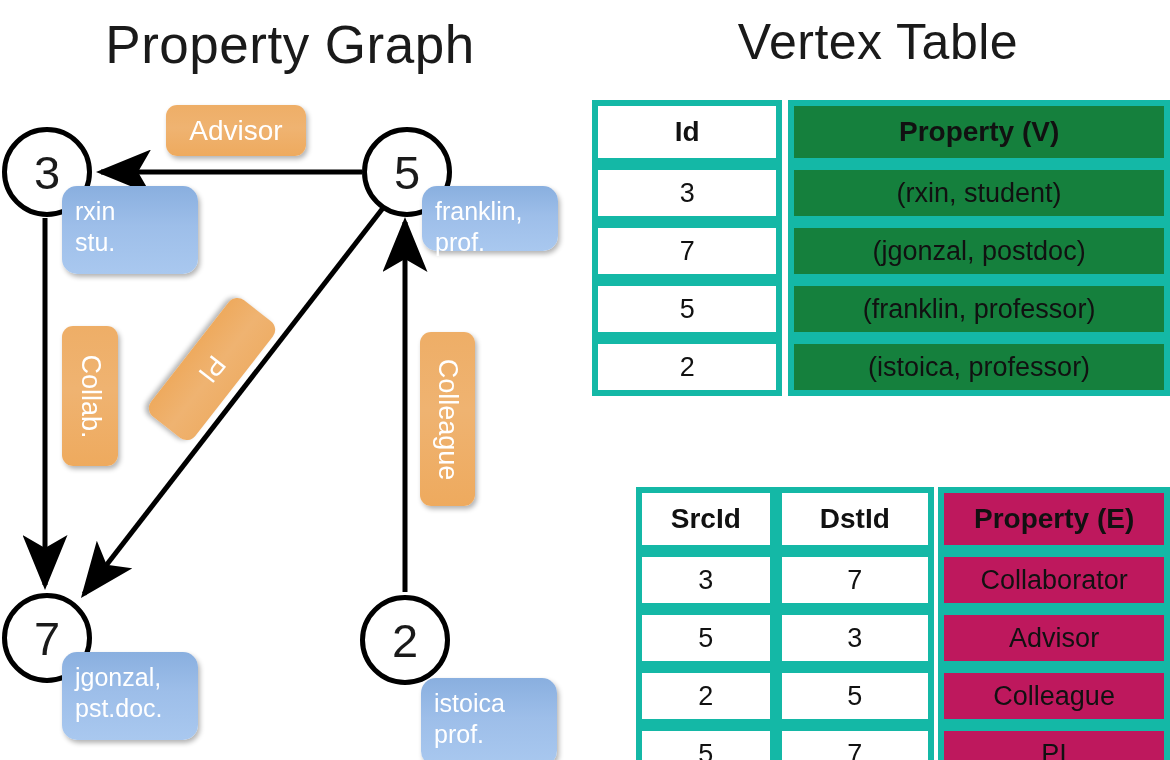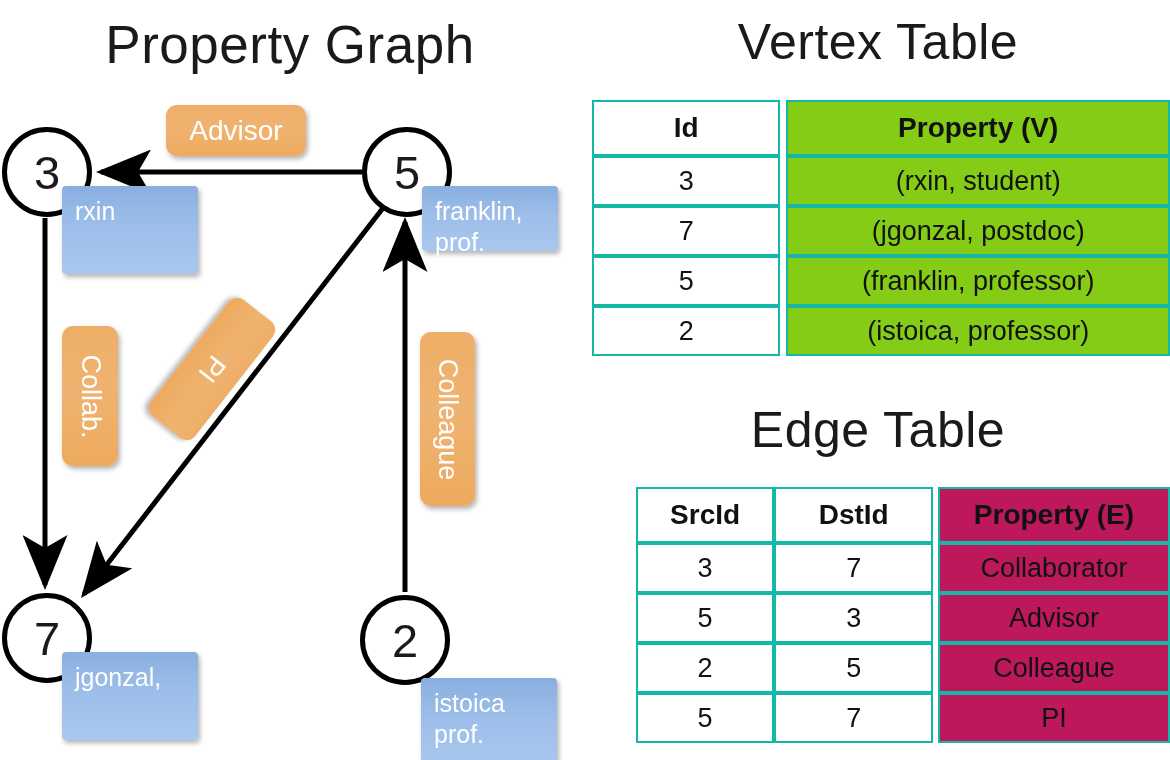--- a/index.html
+++ b/index.html
@@ -61,21 +61,21 @@
     align-items: center;
     justify-content: center;
     font-size: 47px;
     color: #1a1a1a;
     font-family: "Liberation Sans", sans-serif;
     z-index: 3;
   }
 
   .prop-box {
     position: absolute;
-    border-radius: 4px;
+    border-radius: 15px;
     background: linear-gradient(to bottom, #89afdf 0%, #9dbee9 45%, #a9c8ef 100%);
     box-shadow: 2px 3px 5px rgba(0,0,0,0.30);
     color: #ffffff;
     font-size: 25px;
     line-height: 31px;
     padding: 10px 0 0 13px;
     box-sizing: border-box;
     z-index: 4;
     font-family: "Liberation Sans", sans-serif;
   }
@@ -102,52 +102,51 @@
   }
 
   
   .tbl {
     position: absolute;
     border-collapse: separate;
     border-spacing: 0;
     font-family: "Liberation Sans", sans-serif;
   }
   .tbl td, .tbl th {
-    border: 2px solid #14b8a6;
+    border: 6px solid #14b8a6;
     padding: 0;
     text-align: center;
     vertical-align: middle;
     font-weight: 400;
     font-size: 27px;
     color: #111;
     height: 46px;
   }
   .tbl th { font-weight: 700; font-size: 28px; height: 52px; }
 
   #vertex-table { left: 592px; top: 100px; }
   #vertex-table .c-id   { width: 186px; background:#ffffff; }
-  #vertex-table .c-prop { width: 382px; background:#84cc16; }
+  #vertex-table .c-prop { width: 382px; background:#15803d; }
 
   #edge-table { left: 590px; top: 487px; padding-left: 46px; }
   #edge-table .c-src  { width: 150px; background:#ffffff; }
   #edge-table .c-dst  { width: 176px; background:#ffffff; }
   #edge-table .c-eprop{ width: 248px; background:#be185d; }
 
   .gap-col { width: 6px; border: none !important; background: #fff !important; }
 </style>
 </head>
 <body>
 
 <div class="stage">
 
   <div class="title" id="title-vertex-table">Vertex Table</div>
 
   <div class="title" id="title-property-graph">Property Graph</div>
 
-  <div class="title" id="title-edge-table">Edge Table</div>
 
   <svg id="graph-svg" viewBox="0 0 585 760">
     <defs>
       <marker id="arrowhead" markerWidth="11" markerHeight="9" refX="10" refY="4.5" orient="auto" markerUnits="strokeWidth">
         <path d="M0,0 L11,4.5 L0,9 L2.6,4.5 Z" fill="#000"></path>
       </marker>
     </defs>
 
     <line x1="362" y1="172" x2="101" y2="172" stroke="#000" stroke-width="5" marker-end="url(#arrowhead)"></line>
 
@@ -156,35 +155,37 @@
     <line x1="383" y1="208" x2="84" y2="594" stroke="#000" stroke-width="5" marker-end="url(#arrowhead)"></line>
 
     <line x1="405" y1="592" x2="405" y2="222" stroke="#000" stroke-width="5" marker-end="url(#arrowhead)"></line>
   </svg>
 
   <div class="node-circle" id="node-3" style="left:2px; top:127px; width:90px; height:90px;">
     <span>3</span>
   </div>
   <div class="prop-box" id="prop-3" style="left:62px; top:186px; width:136px; height:88px;">
     <div>rxin</div>
+    <div>stu.</div>
   </div>
 
   <div class="node-circle" id="node-5" style="left:362px; top:127px; width:90px; height:90px;">
     <span>5</span>
   </div>
   <div class="prop-box" id="prop-5" style="left:422px; top:186px; width:136px; height:65px;">
     <div>franklin,</div>
     <div>prof.</div>
   </div>
 
   <div class="node-circle" id="node-7" style="left:2px; top:593px; width:90px; height:90px;">
     <span>7</span>
   </div>
   <div class="prop-box" id="prop-7" style="left:62px; top:652px; width:136px; height:88px;">
     <div>jgonzal,</div>
+    <div>pst.doc.</div>
   </div>
 
   <div class="node-circle" id="node-2" style="left:360px; top:595px; width:90px; height:90px;">
     <span>2</span>
   </div>
   <div class="prop-box" id="prop-2" style="left:421px; top:654px; width:136px; height:88px;margin-top:24px;">
     <div>istoica</div>
     <div>prof.</div>
   </div>
 

